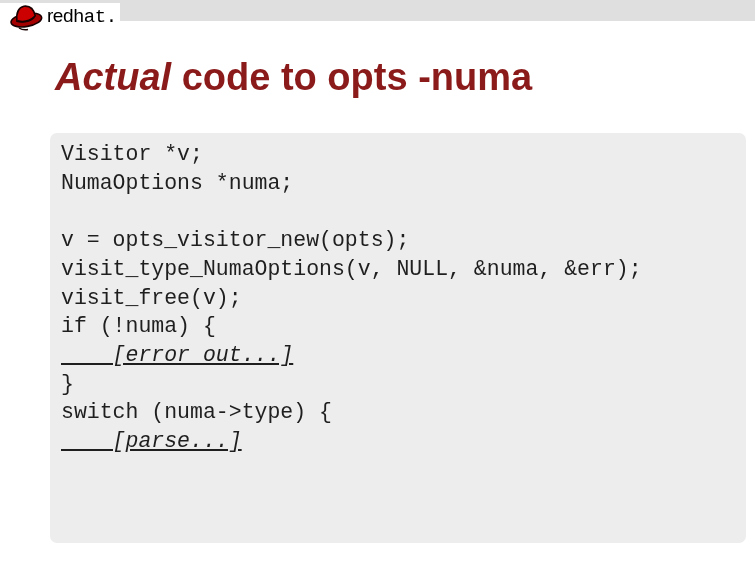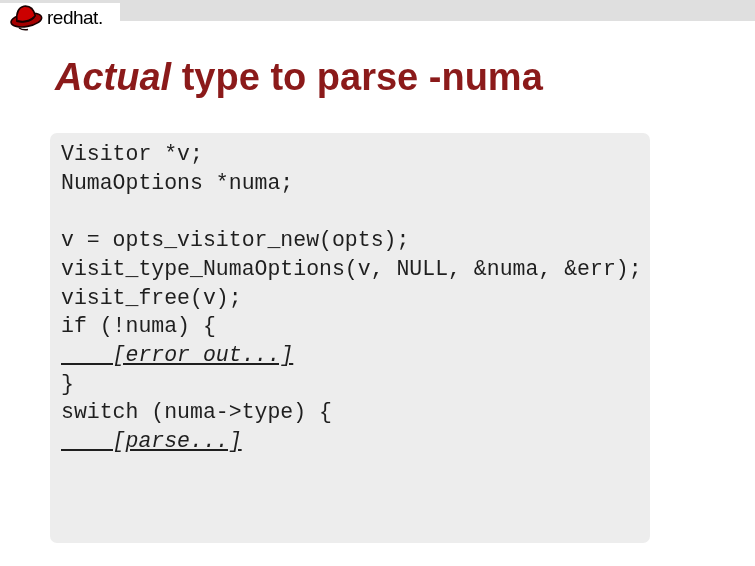--- a/index.html
+++ b/index.html
@@ -47,40 +47,40 @@
   .brand-text {
     margin-left: 4px;
     margin-bottom: 4px;
     font-size: 19px;
     line-height: 19px;
     color: #000000;
     letter-spacing: -0.5px;
     white-space: nowrap;
   }
   .brand-bold { font-weight: 400; }
-  .brand-regular { font-weight: 400; }
+  .brand-regular { font-weight: 400; font-family: Liberation Mono, monospace; }
   
   .slide-title {
     position: absolute;
     left: 55px;
     top: 56px;
     margin: 0;
     font-size: 38px;
     font-weight: 700;
     color: var(--accent, #8b1a1a);
     letter-spacing: 0px;
     white-space: pre;
   }
   .title-emphasis { font-style: italic; }
   
   .code-box {
     position: absolute;
     left: 50px;
     top: 133px;
-    width: 600px;
+    width: 696px;
     height: 410px;
     background: var(--code-bg, #ededed);
     border-radius: 7px;
     box-sizing: border-box;
     padding: 7px 0 12px 11px;
     overflow: hidden;
   }
   .code-line {
     font-family: "Liberation Mono", monospace;
     font-size: 21.5px;
@@ -106,21 +106,21 @@
           <ellipse cx="17" cy="19" rx="15.5" ry="6.5" fill="#a50000" stroke="#1a0000" stroke-width="1.6"></ellipse>
           <path d="M7.5 18.5 Q8.5 5.5 17 5 Q26 5.5 26.5 16.5 Q22 20.5 17 20.5 Q11 20.5 7.5 18.5 Z" fill="#cc0000" stroke="#1a0000" stroke-width="1.6"></path>
           <path d="M8.5 17.5 Q17 21.5 25.5 16.5 Q26 18 25 19 Q17 23 9 19.5 Q8.3 18.5 8.5 17.5 Z" fill="#1a0000"></path>
         </g>
         <path d="M10 27 q4 2.5 9 1.5" fill="none" stroke="#1a0000" stroke-width="1.4"></path>
       </svg>
     </span>
     <span class="brand-text"><span class="brand-bold">red</span><span class="brand-regular">hat.</span></span>
   </div>
 
-  <h1 class="slide-title"><span class="title-emphasis">Actual</span><span> type to parse -numa</span></h1>
+  <h1 class="slide-title"><span class="title-emphasis">Actual</span><span> code to opts -numa</span></h1>
 
   <div class="code-box" id="code-box">
       <div class="code-line">Visitor *v;</div>
       <div class="code-line">NumaOptions *numa;</div>
       <div class="code-line"></div>
       <div class="code-line">v = opts_visitor_new(opts);</div>
       <div class="code-line">visit_type_NumaOptions(v, NULL, &amp;numa, &amp;err);</div>
       <div class="code-line">visit_free(v);</div>
       <div class="code-line">if (!numa) {</div>
       <div class="code-line italic">    [error out...]</div>

